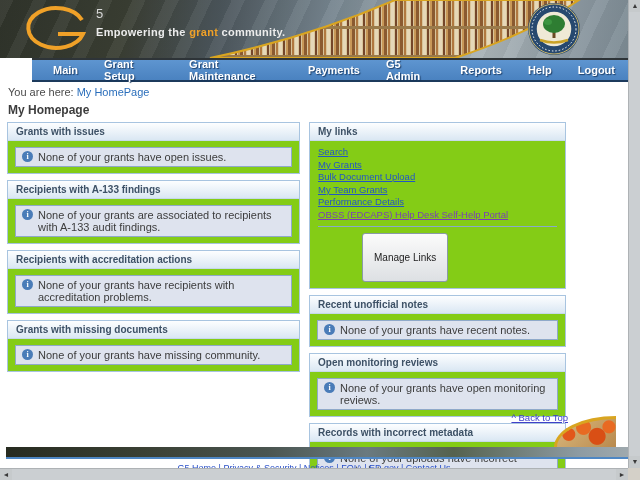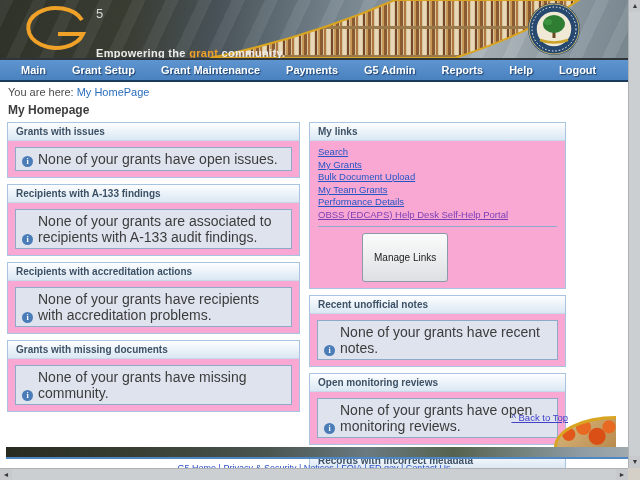--- a/index.html
+++ b/index.html
@@ -10,46 +10,46 @@
   .page { position:absolute; left:0; top:0; width:628px; height:468px; overflow:hidden; background:#fff; }
 
   
   .banner { position:relative; height:58px; overflow:hidden;
     background:
       repeating-linear-gradient(115deg, rgba(255,255,255,.05) 0 12px, rgba(0,0,0,.04) 12px 30px),
       linear-gradient(100deg, #30342b 0%, #3a3e33 20%, #4c565c 35%, #76858f 52%, #97a3aa 66%, #aab4b8 78%, #8e9ba3 90%, #7d8b94 100%);
   }
   .banner svg { position:absolute; left:0; top:0; }
   .logo-5 { position:absolute; left:96px; top:6px; color:#d9d9d9; font-size:13px; }
-  .tagline { position:absolute; left:96px; top:47px; font-size:11px; font-weight:600; color:#ececec; letter-spacing:.3px; }
+  .tagline { position:absolute; left:96px; top:26px; font-size:11px; font-weight:600; color:#ececec; letter-spacing:.3px; }
   .tagline .hl { color:#f0a128; }
 
   
   .nav { display:flex; align-items:center; height:24px; padding-left:8px;
     background:linear-gradient(#5e95d0, #4a82c0);
-    border-top:2px solid #2e3438; border-bottom:2px solid #1c3a5c; }
+    border-top:2px solid #2e3438; border-bottom:2px solid #1c3a5c;margin-left:32px; }
   .nav a { color:#fff; font-size:11px; font-weight:bold; text-decoration:none;
     padding:0 13px; text-shadow:1px 1px 1px rgba(20,50,90,.85); cursor:pointer; }
 
   
   .crumb { padding:4px 0 2px 8px; font-size:11px; color:#4a4a4a; }
   .crumb a { color:#2a6ebb; text-decoration:none; }
   .page-title { margin:3px 0 5px 8px; font-size:12px; font-weight:bold; color:#3d3d3d; }
 
   
   .cols { display:flex; align-items:flex-start; padding:0 0 0 7px; }
   .col-left { width:293px; }
   .col-right { width:257px; margin-left:9px; }
 
-  .panel { border:1px solid #a8c4e0; background:#f9a8d4; margin-bottom:6px; }
+  .panel { border:1px solid #a8c4e0; background:#84cc16; margin-bottom:6px; }
   .panel-hd { padding:3px 8px; font-size:10px; font-weight:bold; color:#3d5166;
     background:linear-gradient(#fdfeff, #dae7f3); border-bottom:1px solid #c6d9ea; }
   .panel-bd { padding:6px 7px; }
-  .info { display:flex; align-items:flex-end; gap:5px; border:1px solid #8fa9c9;
-    background:#dee3ee; padding:3px 6px; font-size:14px; color:#3c3c3c; }
+  .info { display:flex; align-items:flex-start; gap:5px; border:1px solid #8fa9c9;
+    background:#dee3ee; padding:3px 6px; font-size:11px; color:#3c3c3c; }
   .i-ic { flex:0 0 auto; width:11px; height:11px; border-radius:50%; background:#4a7cb8;
     color:#fff; font-size:8px; font-weight:bold; font-family:"Liberation Serif", serif;
     text-align:center; line-height:11px; }
   .i-ic::before { content:"i"; }
 
   .links-bd { padding:5px 8px 6px 8px; }
   .links-bd a { display:block; font-size:9.5px; line-height:12.5px; color:#2356c5;
     text-decoration:underline; cursor:pointer; }
   .links-bd a:last-child { color:#7a3fb5; }
   .divider { border-top:1px solid #88aacc; margin:5px 0 6px 0; }

